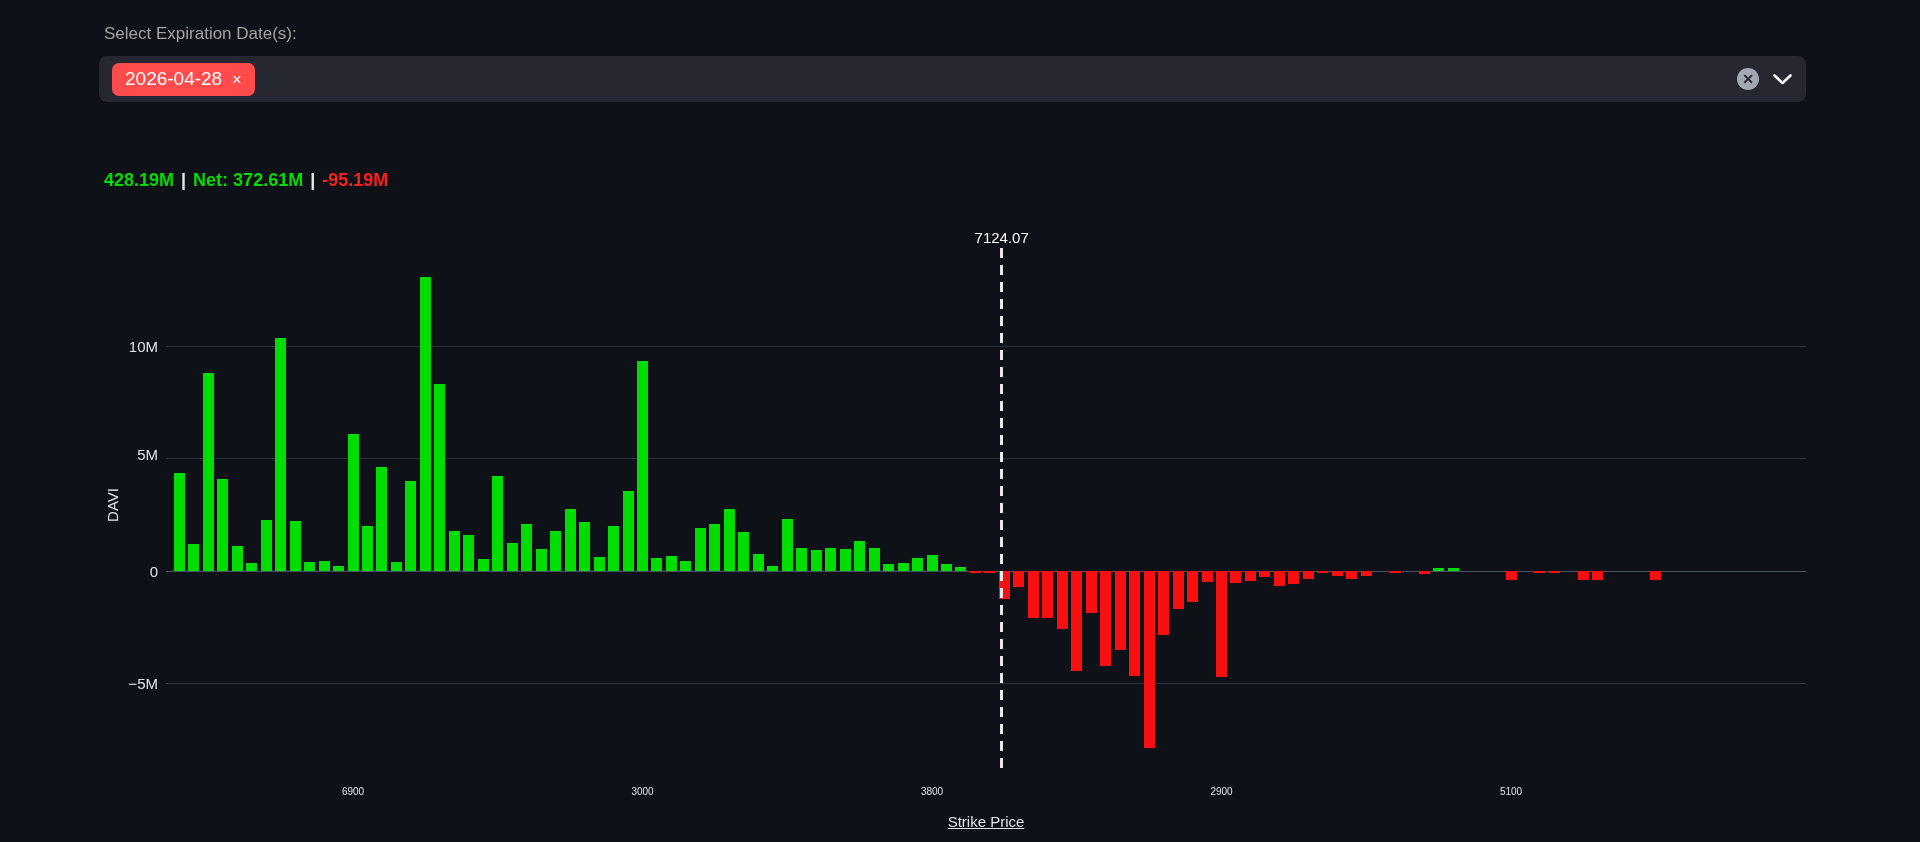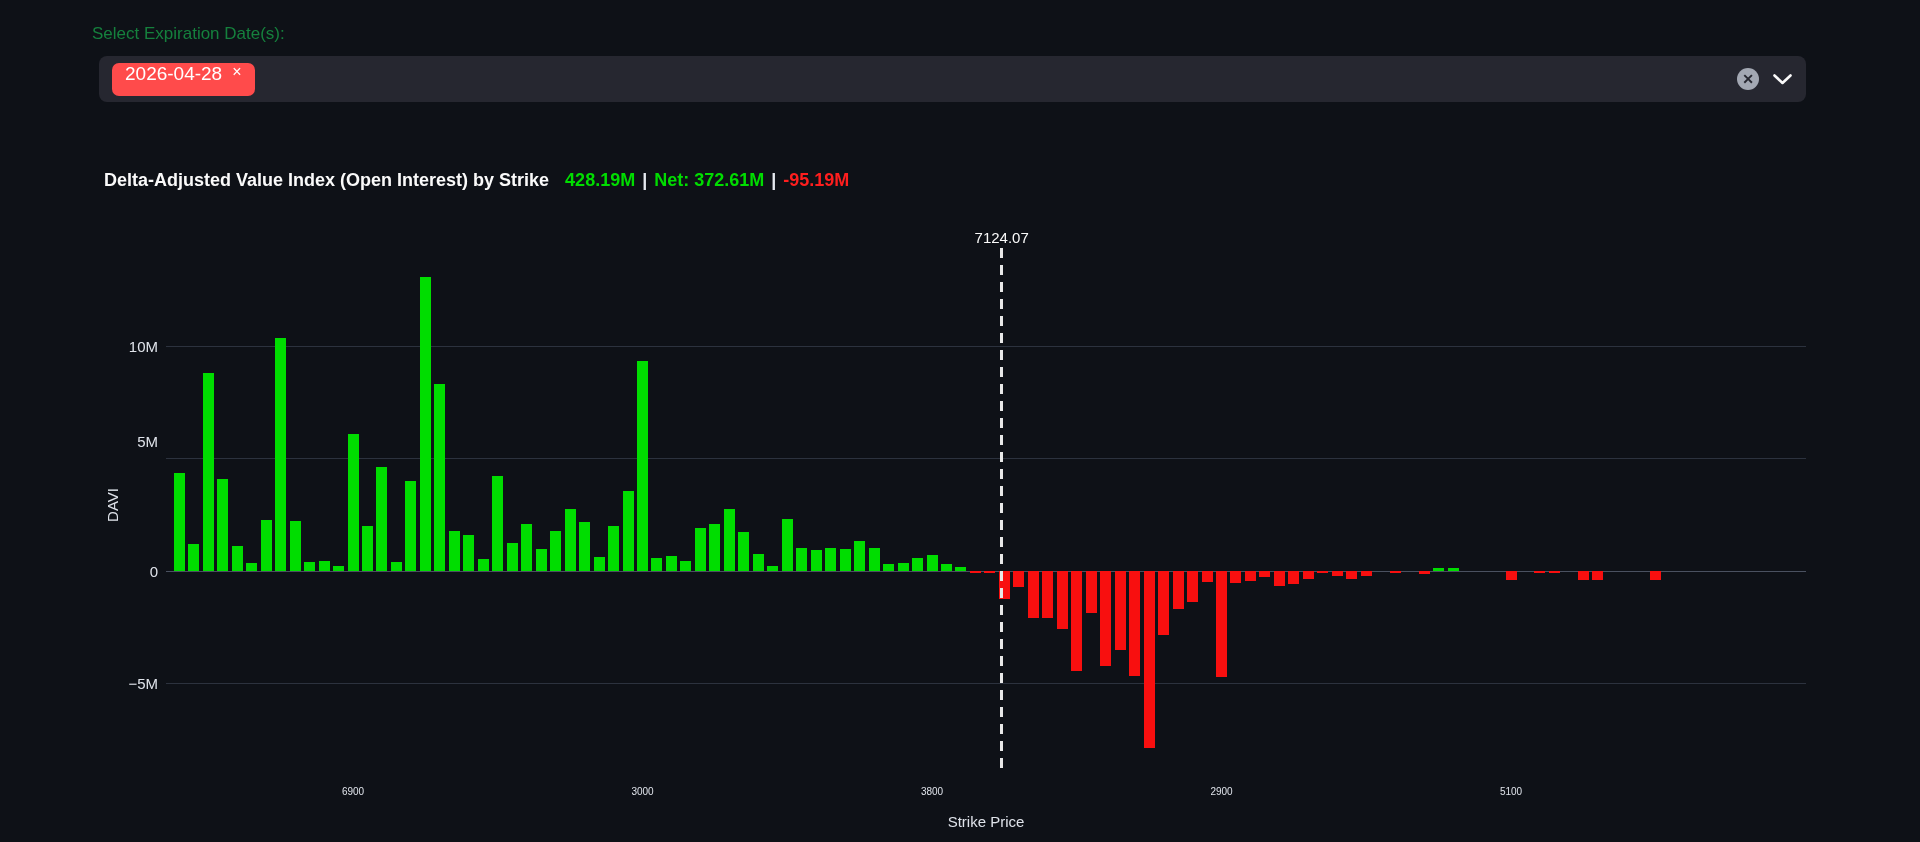--- a/index.html
+++ b/index.html
@@ -6,33 +6,33 @@
   body {
     width:1920px; height:842px;
     background:#0e1117;
     font-family:"Liberation Sans", sans-serif;
     position:relative; overflow:hidden;
     color:#fafafa;
   }
 
   
   .select-label {
-    position:absolute; left:92px; top:24px;
-    font-size:17px; font-weight:500; color:#15803d;
+    position:absolute; left:104px; top:24px;
+    font-size:17px; font-weight:500; color:#a3a3a3;
   }
   .select-box {
     position:absolute; left:99px; top:56px;
     width:1707px; height:46px;
     background:#262730; border-radius:8px;
     display:flex; align-items:center;
   }
   .tag {
     margin-left:13px; background:#ff4b4b; color:#ffffff;
     height:33px; border-radius:7px;
-    display:inline-flex; gap:10px;
+    display:inline-flex; align-items:center; gap:10px;
     padding:0 13px; font-size:19px; white-space:nowrap;
   }
   .tag-remove { font-size:16px; line-height:1; cursor:pointer; margin-top:1px; }
   .select-icons {
     position:absolute; right:14px; top:0; height:46px;
     display:flex; align-items:center; gap:14px;
   }
   .clear-icon {
     width:22px; height:22px; border-radius:50%;
     background:#a3a8b3; color:#262730;
@@ -82,21 +82,21 @@
     position:absolute; top:3px; transform:translateX(-50%);
     font-size:15px; color:#fafafa; z-index:4; white-space:nowrap;
   }
   .y-axis-title {
     position:absolute; left:104px; top:488px;
     writing-mode:vertical-rl; transform:rotate(180deg);
     font-size:15px; color:#dfe3ea;
   }
   .x-axis-title {
     position:absolute; left:166px; top:813px; width:1640px;
-    text-align:center; font-size:15px; color:#dfe3ea;
+    text-align:center; font-size:15px; color:#dfe3ea;text-decoration:underline;
   }
 </style>
 </head>
 <body>
 
 <div class="select-label">Select Expiration Date(s):</div>
 
 <div class="select-box">
   <div class="tag">
     <span>2026-04-28</span>
@@ -106,35 +106,34 @@
     <div class="clear-icon">✕</div>
     <div class="chevron-icon">
       <svg width="19" height="11" viewBox="0 0 19 11">
         <polyline points="1.5,1.5 9.5,9 17.5,1.5" fill="none" stroke="#fafafa" stroke-width="2.6" stroke-linecap="round" stroke-linejoin="round"></polyline>
       </svg>
     </div>
   </div>
 </div>
 
 <div class="chart-header">
-  <span class="title">Delta-Adjusted Value Index (Open Interest) by Strike</span>
   <span class="stat-green">428.19M</span>
   <span class="stat-sep">|</span>
   <span class="stat-green">Net: 372.61M</span>
   <span class="stat-sep">|</span>
   <span class="stat-red">-95.19M</span>
 </div>
 
 <div class="y-axis-title">DAVI</div>
 
 <div class="plot">
     <div class="gridline" style="top: 120.129px;"></div>
     <div class="ytick" style="top: 120.129px;">10M</div>
     <div class="gridline" style="top: 232.399px;"></div>
-    <div class="ytick" style="top: 215px;">5M</div>
+    <div class="ytick" style="top: 228px;">5M</div>
     <div class="gridline zero" style="top: 344.669px;"></div>
     <div class="ytick" style="top: 344.669px;">0</div>
     <div class="gridline" style="top: 456.939px;"></div>
     <div class="ytick" style="top: 456.939px;">−5M</div>
     <div class="xtick" style="left: 187.015px;">6900</div>
     <div class="xtick" style="left: 476.512px;">3000</div>
     <div class="xtick" style="left: 766.009px;">3800</div>
     <div class="xtick" style="left: 1055.51px;">2900</div>
     <div class="xtick" style="left: 1345px;">5100</div>
     <div class="bar pos" style="left: 7.81686px; top: 246.994px; height: 97.6748px;"></div>

